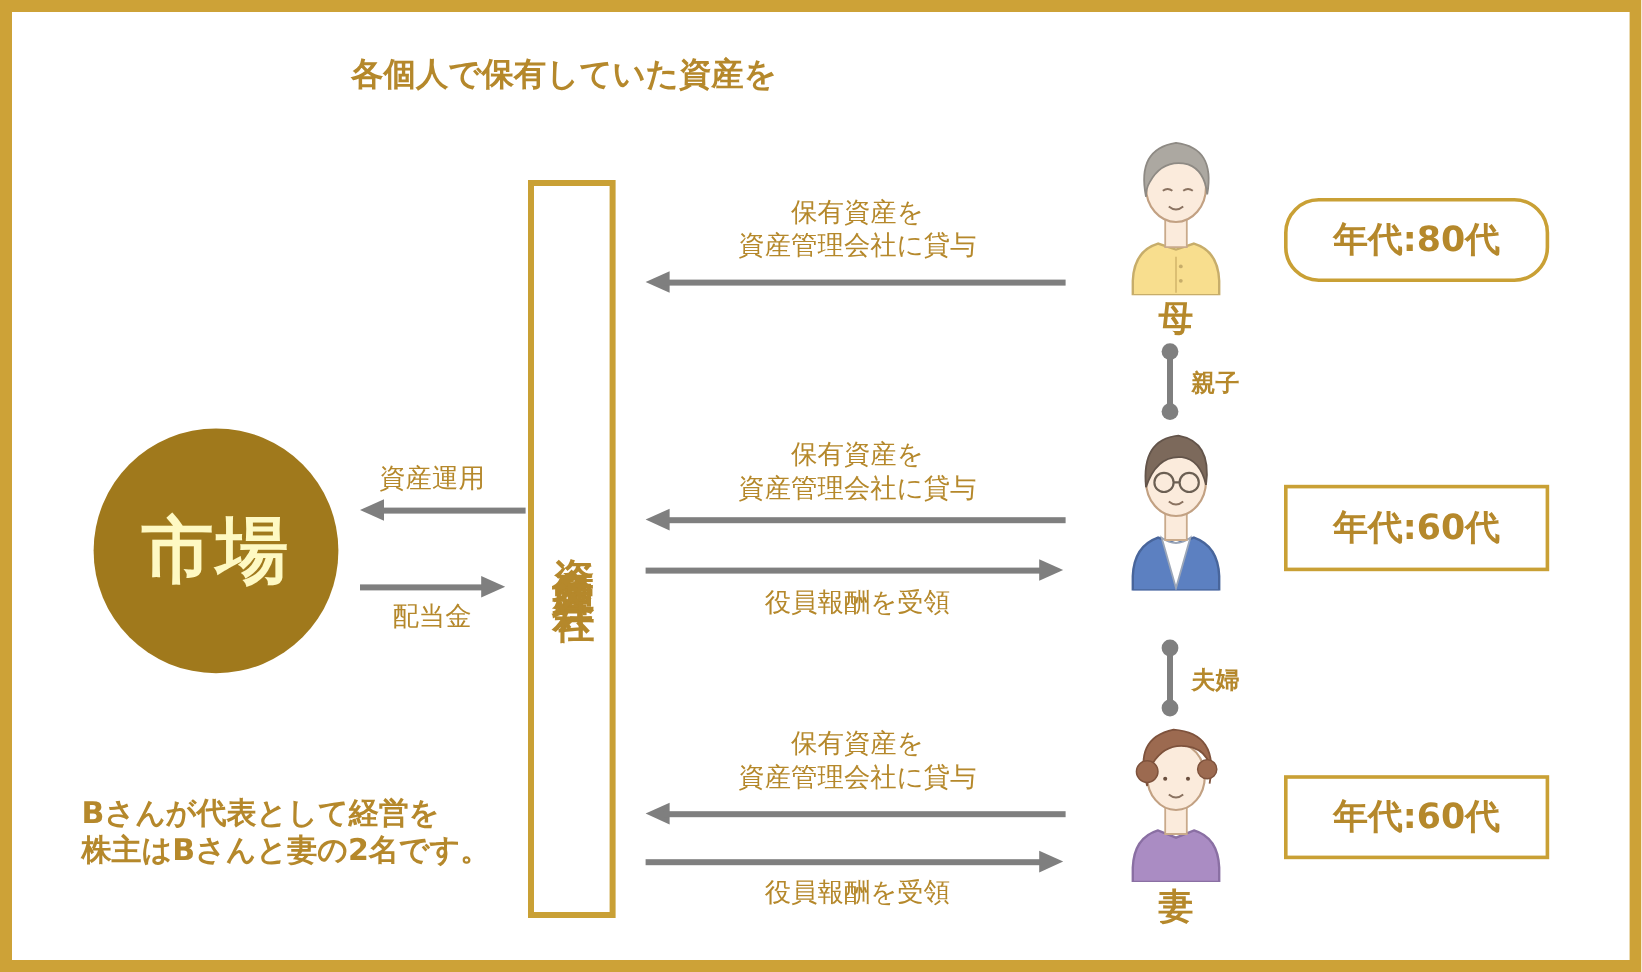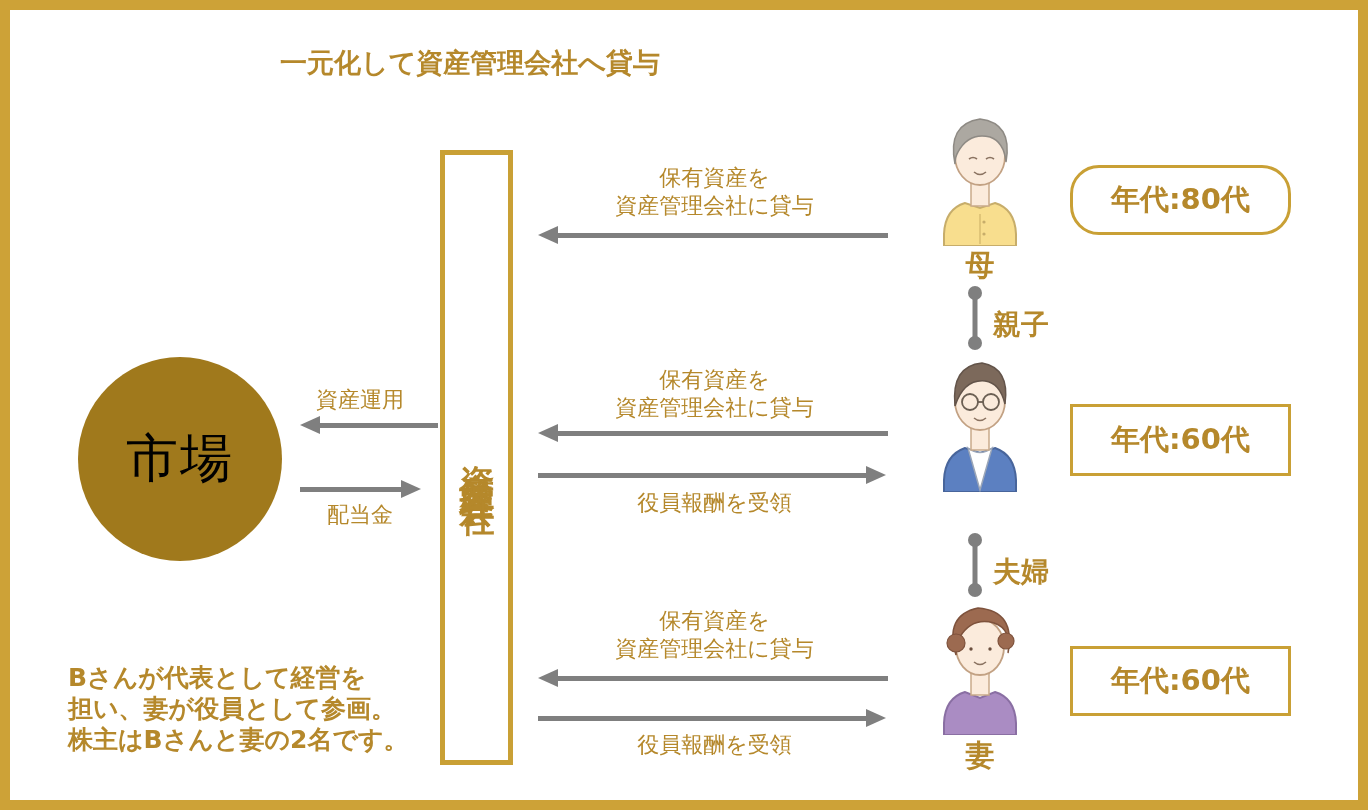--- a/index.html
+++ b/index.html
@@ -15,21 +15,21 @@
   .title {
     position:absolute; left:250px; top:42px; width:440px; text-align:center;
     font-size:27px; line-height:41px; font-weight:bold; color:#B5882B;
   }
 
   
   .market-circle {
     position:absolute; left:78px; top:357px; width:204px; height:204px;
     border-radius:50%; background:#A0791C; display:flex; align-items:center; justify-content:center;
   }
-  .market-circle span { color:#000000; font-size:52px; font-weight:normal; letter-spacing:2px; }
+  .market-circle span { color:#fef9c3; font-size:60px; font-weight:bold; letter-spacing:2px; }
 
   
   .company-box {
     position:absolute; left:440px; top:150px; width:73px; height:615px;
     border:5px solid #C9A035; background:#ffffff; box-sizing:border-box;
     display:flex; align-items:center; justify-content:center; z-index:5;
   }
   .company-box .vtext {
     writing-mode:vertical-rl; text-orientation:upright;
     font-size:35px; font-weight:bold; color:#B5882B; letter-spacing:7px; line-height:1;
@@ -61,38 +61,38 @@
 
   
   .person-svg { position:absolute; }
   .person-name {
     position:absolute; text-align:center; font-size:29px; font-weight:bold; color:#B5882B;
   }
 
   
   .relation { position:absolute; }
   .relation-label {
-    position:absolute; font-size:28px; font-weight:bold; color:#B5882B;
+    position:absolute; font-size:20px; font-weight:bold; color:#B5882B;
   }
 
   
   .note {
     position:absolute; left:42px; top:662px; width:430px;
     font-size:25px; line-height:31px; font-weight:bold; color:#B5882B;margin-left:26px;
   }
   .note span { display:block; }
 </style>
 </head>
 <body>
 
 <div id="stage">
   <div class="frame"></div>
 
   <div class="title">
-    <div>一元化して資産管理会社へ貸与</div>
+    <div>各個人で保有していた資産を</div>
   </div>
 
   <div class="market-circle">
     <span>市場</span>
   </div>
 
   <div class="company-box">
     <div class="vtext">資産管理会社</div>
   </div>
 
@@ -195,16 +195,15 @@
     <circle cx="74" cy="40" r="8" fill="#9C6A50" stroke="#7E523C" stroke-width="1.2"></circle>
     <circle cx="39" cy="48" r="1.7" fill="#6B4F3E"></circle>
     <circle cx="58" cy="48" r="1.7" fill="#6B4F3E"></circle>
     <path d="M42,61 q6,5 12,0" stroke="#8A7260" stroke-width="1.6" fill="none"></path>
   </svg>
   <div class="person-name" style="left:920px; top:736px; width:120px;">妻</div>
   <div class="age-box" style="top:646px;">年代:60代</div>
 
   <div class="note">
     <span>Bさんが代表として経営を</span>
-    <span>担い、妻が役員として参画。</span>
     <span>株主はBさんと妻の2名です。</span>
   </div>
 </div>
 
 </body></html>

